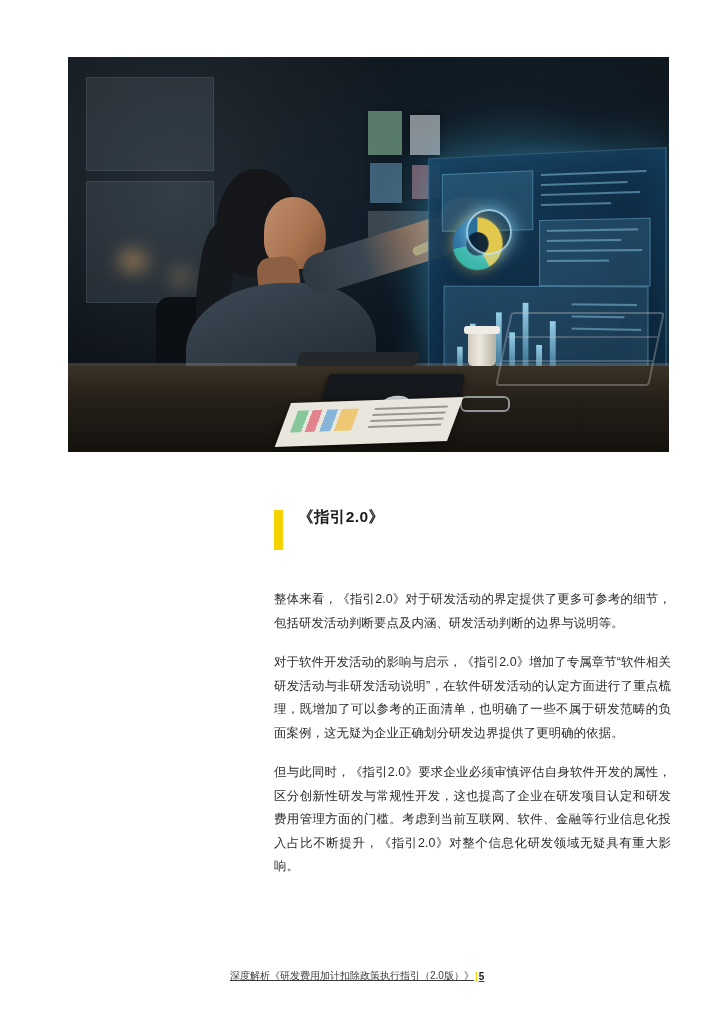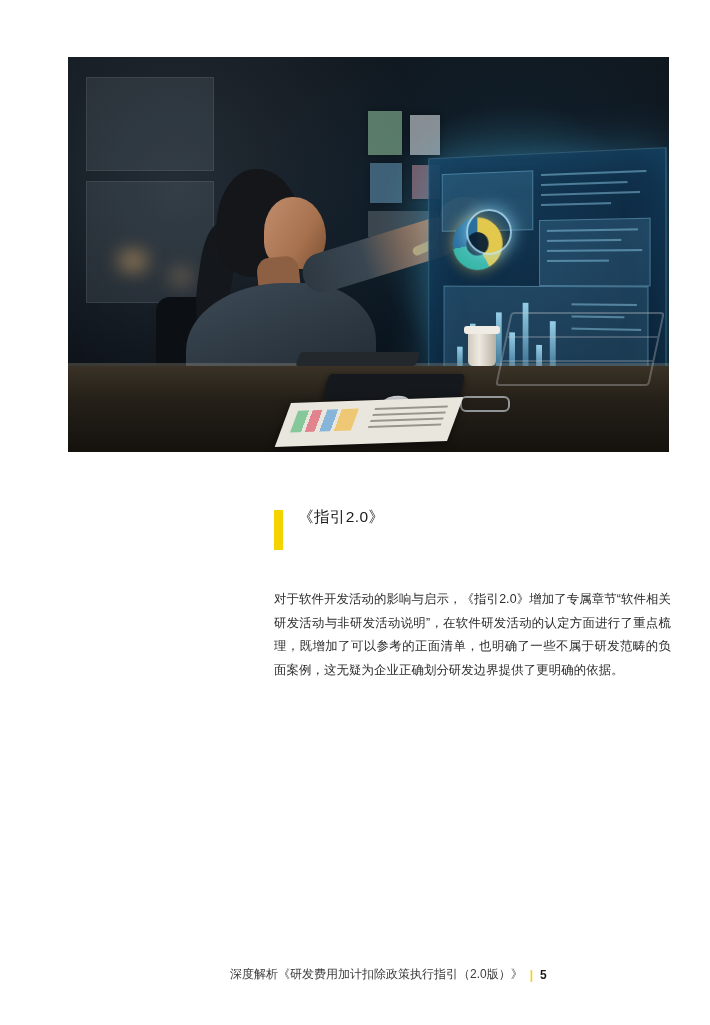--- a/index.html
+++ b/index.html
@@ -300,21 +300,21 @@
     left: 0;
     top: 5px;
     width: 9px;
     height: 40px;
     background: #f5d300;
   }
   .heading-text {
     margin-left: 24px;
     font-size: 15.5px;
     line-height: 23px;
-    font-weight: normal;
+    font-weight: bold;
     color: #1a1a1a;
     letter-spacing: .4px;
   }
 
   
   .body-copy {
     position: absolute;
     left: 274px;
     top: 588px;
     width: 397px;
@@ -328,23 +328,24 @@
     letter-spacing: .1px;
   }
 
   
   .footer {
     position: absolute;
     left: 230px;
     bottom: 42px;
     display: flex;
     align-items: center;
-    gap: 7px;
-    font-size: 12px;
+    gap: 1px;
+    font-size: 10px;
     color: #3a3a3a;
+    text-decoration: underline;
   }
   .footer-sep { color: #f5d300; font-weight: bold; }
   .footer-page { font-weight: bold; color: #1a1a1a; }
 </style>
 </head>
 <body>
 
 <div class="page">
 
   <figure class="hero" style="margin:0;">
@@ -416,21 +417,23 @@
   </figure>
 
   <div class="heading-wrap">
     <div class="heading-bar"></div>
     <div class="heading-text">
       <div>《指引2.0》</div>
     </div>
   </div>
 
   <div class="body-copy">
+    <p>整体来看，《指引2.0》对于研发活动的界定提供了更多可参考的细节，包括研发活动判断要点及内涵、研发活动判断的边界与说明等。</p>
     <p>对于软件开发活动的影响与启示，《指引2.0》增加了专属章节“软件相关研发活动与非研发活动说明”，在软件研发活动的认定方面进行了重点梳理，既增加了可以参考的正面清单，也明确了一些不属于研发范畴的负面案例，这无疑为企业正确划分研发边界提供了更明确的依据。</p>
+    <p>但与此同时，《指引2.0》要求企业必须审慎评估自身软件开发的属性，区分创新性研发与常规性开发，这也提高了企业在研发项目认定和研发费用管理方面的门槛。考虑到当前互联网、软件、金融等行业信息化投入占比不断提升，《指引2.0》对整个信息化研发领域无疑具有重大影响。</p>
   </div>
 
   <div class="footer">
     <span>深度解析《研发费用加计扣除政策执行指引（2.0版）》</span>
     <span class="footer-sep">|</span>
     <span class="footer-page">5</span>
   </div>
 
 </div>
 

